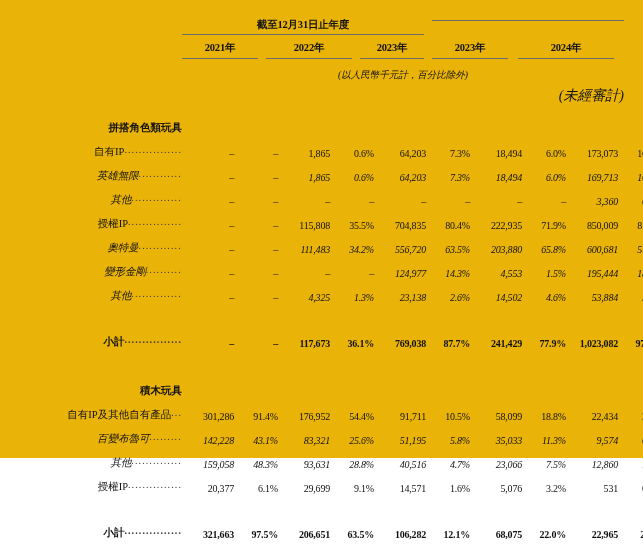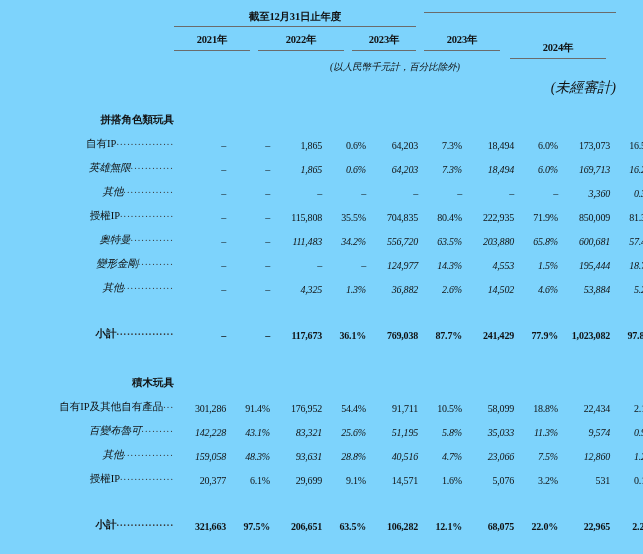--- a/index.html
+++ b/index.html
@@ -11,24 +11,24 @@
     width: 643px;
     height: 554px;
     overflow: hidden;
     font-family: "Liberation Serif", "DejaVu Serif", serif;
     color: #111111;
   }
 
   #page {
     position: relative;
     width: 643px;
-    height: 554px;
-    background: #7dd3fc;
+    height: 458px;
+    background: #eab308;
     box-sizing: border-box;
-    padding: 4px;
+    padding: 12px;
   }
 
   
   .hdr {
     position: relative;
     width: 643px;
     height: 96px;
   }
 
   .grp {
@@ -164,21 +164,21 @@
       <div class="rule"></div>
     </div>
     <div class="yr" style="left:348px;width:64px;">
       <div>2023年</div>
       <div class="rule"></div>
     </div>
     <div class="yr" style="left:420px;width:76px;">
       <div>2023年</div>
       <div class="rule"></div>
     </div>
-    <div class="yr" style="left:506px;width:96px;margin-top:8px;">
+    <div class="yr" style="left:506px;width:96px;">
       <div>2024年</div>
       <div class="rule"></div>
     </div>
 
     <div class="note-money">(以人民幣千元計，百分比除外)</div>
     <div class="note-unaudited">(未經審計)</div>
   </div>
 
   <table class="fin">
     <colgroup>
@@ -291,21 +291,21 @@
         <td class="pct italic">18.7%</td>
 
       </tr>
 
       <tr class="r">
         <td class="lab lv2"><span>其他</span><span class="dots">..............</span></td>
         <td class="num italic">–</td>
         <td class="pct italic">–</td>
         <td class="num italic">4,325</td>
         <td class="pct italic">1.3%</td>
-        <td class="num italic">36,882</td>
+        <td class="num italic">23,138</td>
         <td class="pct italic">2.6%</td>
         <td class="num italic">14,502</td>
         <td class="pct italic">4.6%</td>
         <td class="num italic">53,884</td>
         <td class="pct italic">5.2%</td>
 
       </tr>
 
       <tr class="r-gap">
           <td colspan="12"></td>

